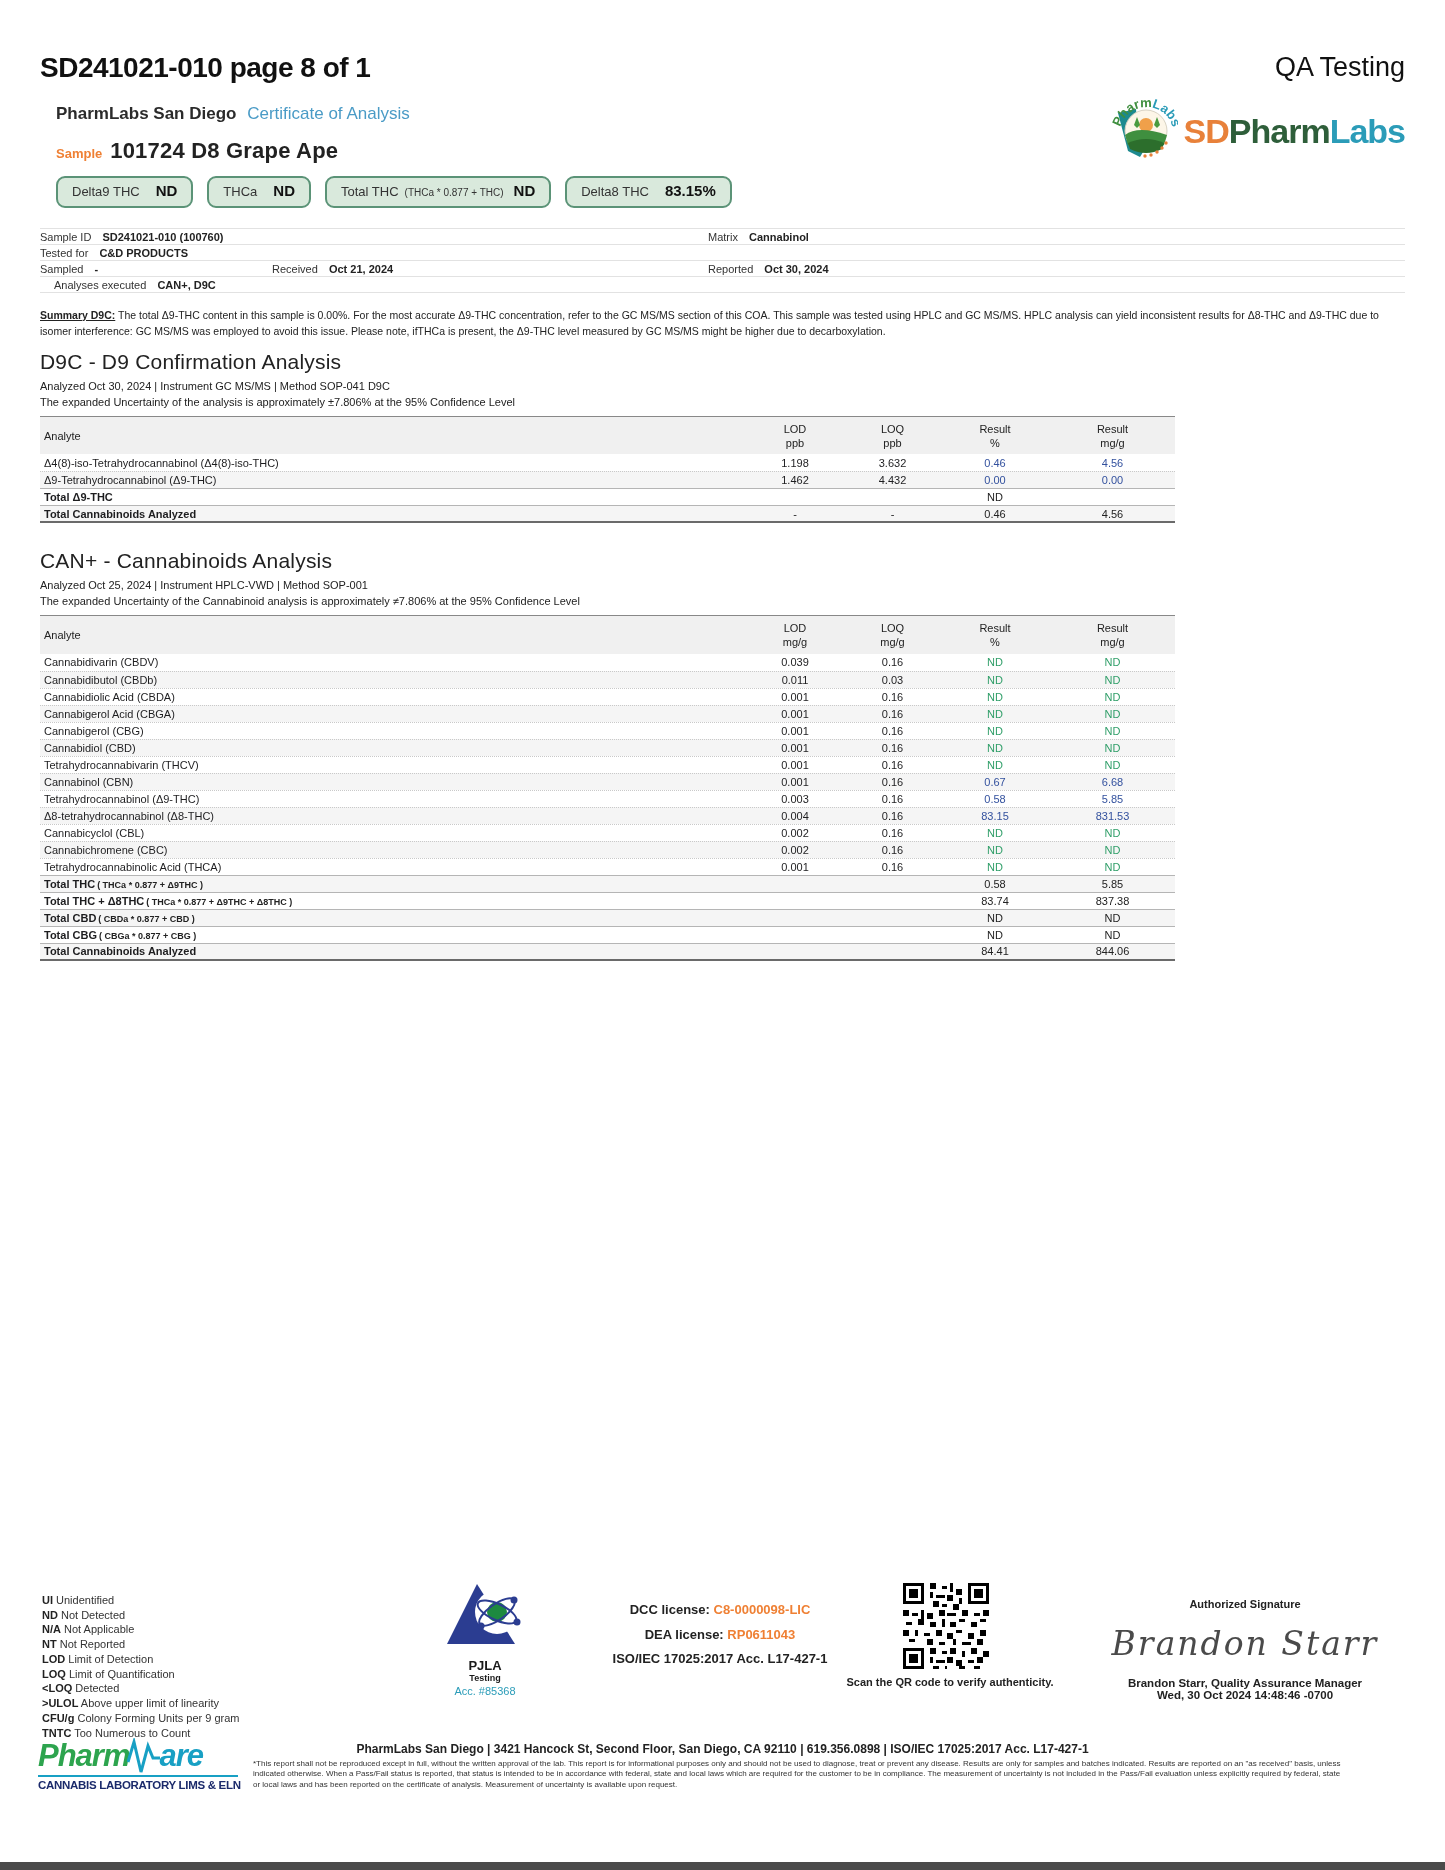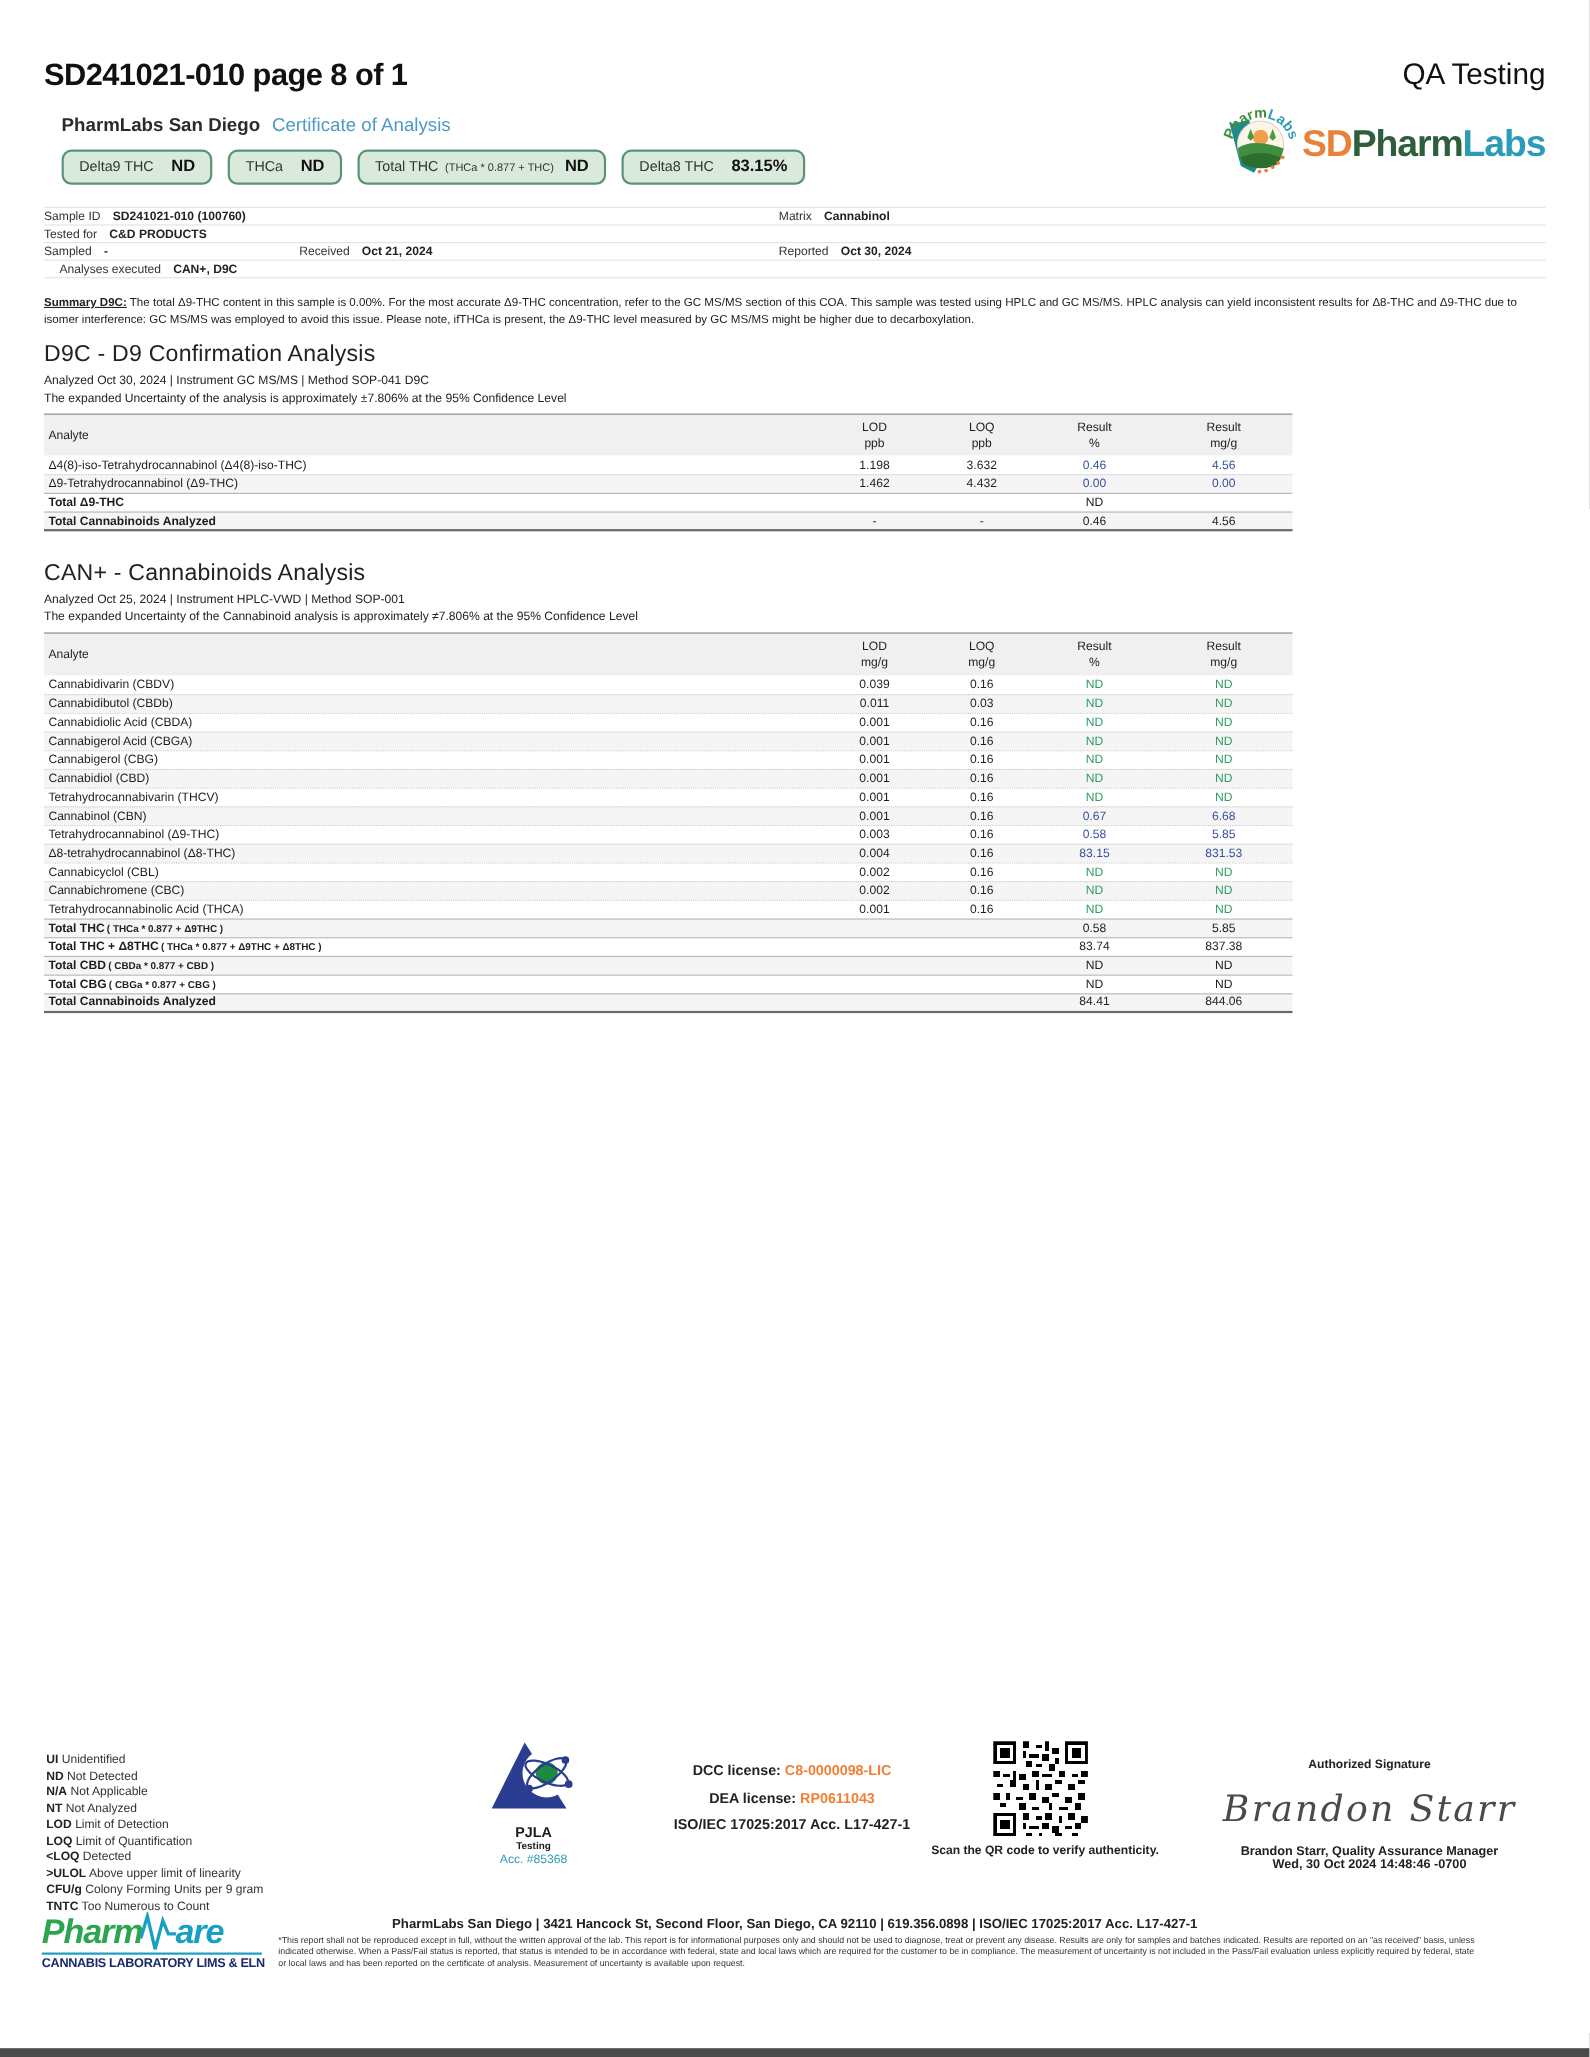--- a/index.html
+++ b/index.html
@@ -104,20 +104,24 @@
     <div class="top-row">
       <div class="doc-id">SD241021-010 page 8 of 1</div>
       <div class="qa">QA Testing</div>
     </div>
 
     <div class="lab-row">
       <span class="lab-name">PharmLabs San Diego</span>
       <span class="coa">Certificate of Analysis</span>
     </div>
 
+    <div class="sample-row">
+      <span class="sample-label">Sample</span>
+      <span class="sample-name">101724 D8 Grape Ape</span>
+    </div>
 
     <div class="badges">
 
         <div class="badge">
           <span class="bl">Delta9 THC</span>
           <span class="bs"></span>
           <span class="bv">ND</span>
         </div>
 
         <div class="badge">
@@ -445,21 +449,21 @@
   </div>
 
   <div class="legend">
 
       <div><span class="ab">UI</span> <span>Unidentified</span></div>
 
       <div><span class="ab">ND</span> <span>Not Detected</span></div>
 
       <div><span class="ab">N/A</span> <span>Not Applicable</span></div>
 
-      <div><span class="ab">NT</span> <span>Not Analyzed</span></div>
+      <div><span class="ab">NT</span> <span>Not Reported</span></div>
 
       <div><span class="ab">LOD</span> <span>Limit of Detection</span></div>
 
       <div><span class="ab">LOQ</span> <span>Limit of Quantification</span></div>
 
       <div><span class="ab">&lt;LOQ</span> <span>Detected</span></div>
 
       <div><span class="ab">&gt;ULOL</span> <span>Above upper limit of linearity</span></div>
 
       <div><span class="ab">CFU/g</span> <span>Colony Forming Units per 9 gram</span></div>

